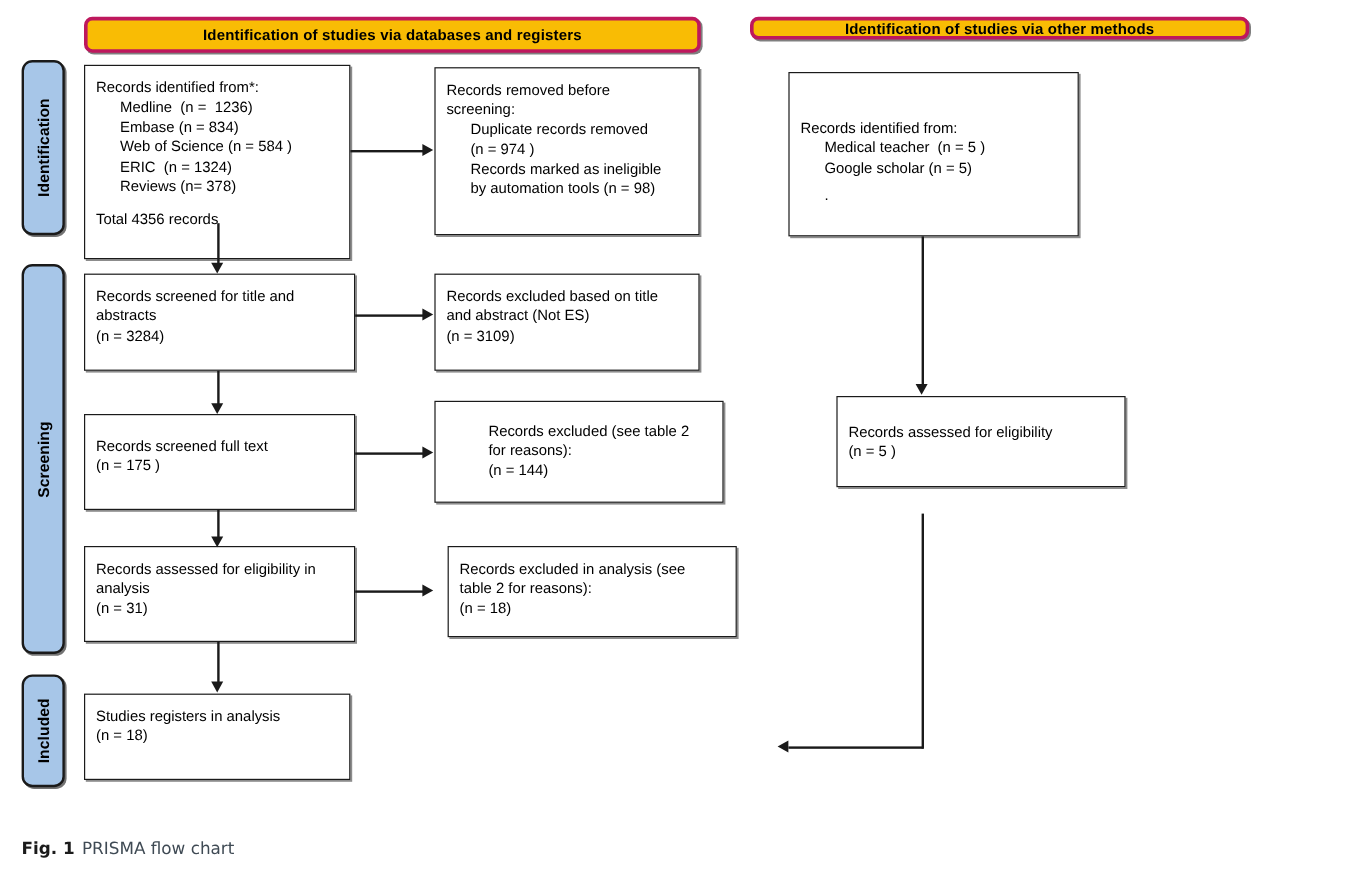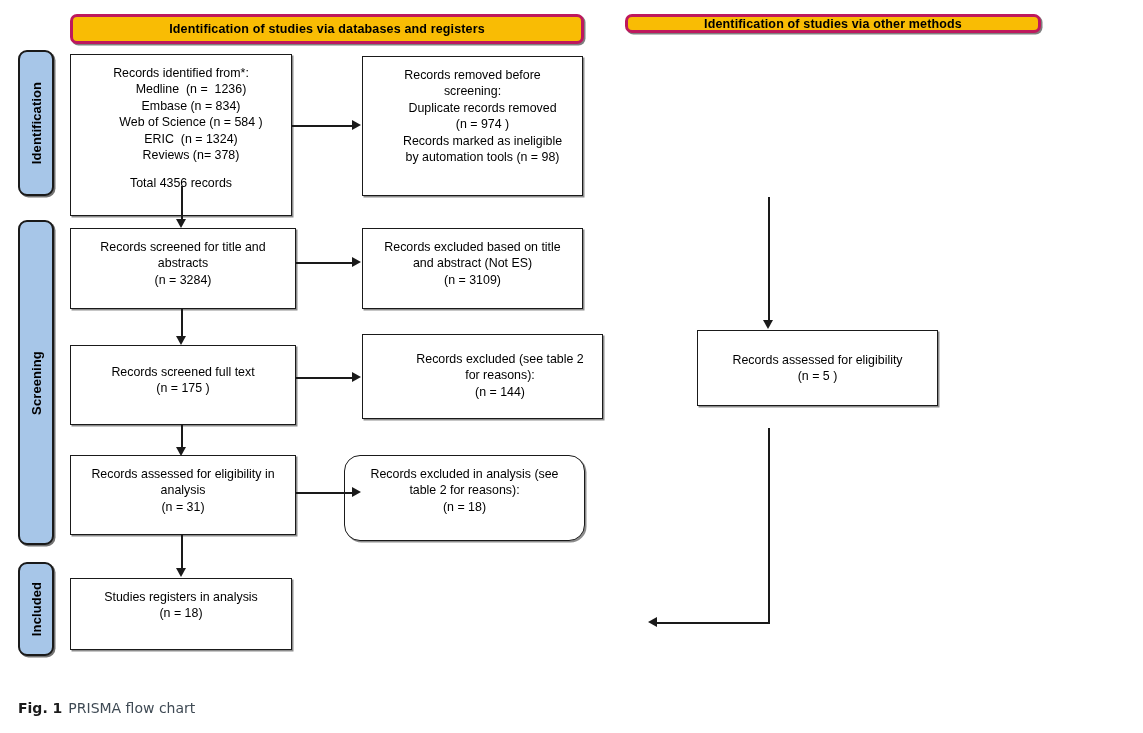--- a/index.html
+++ b/index.html
@@ -63,21 +63,21 @@
     background: #ffffff;
     border: 1.6px solid #1a1a1a;
     box-sizing: border-box;
     box-shadow: 1.5px 1.5px 0 rgba(0,0,0,0.45);
     padding: 10px 9px 8px 9px;
     font-size: 12.4px;
     line-height: 1.32;
     color: #000;
     overflow: hidden;
   }
-  .box .ln { white-space: pre-wrap; text-align: center; }
+  .box .ln { white-space: pre-wrap; }
   .box .ln.indent { padding-left: 20px; }
   .box .ln.spacer { height: 12px; }
 
   
   .hline, .vline {
     position: absolute;
     background: #1a1a1a;
   }
   .hline { height: 1.6px; }
   .vline { width: 1.6px; }
@@ -187,26 +187,33 @@
     <div class="ln">and abstract (Not ES)</div>
     <div class="ln">(n = 3109)</div>
   </div>
 
   <div class="box" style="left:362px; top:334px; width:241px; height:85px; padding-top:16px;padding-left:44px;">
     <div class="ln">Records excluded (see table 2</div>
     <div class="ln">for reasons):</div>
     <div class="ln">(n = 144)</div>
   </div>
 
-  <div class="box" style="left:344px; top:455px; width:241px; height:86px;border-radius:16px;">
+  <div class="box" style="left:373px; top:455px; width:241px; height:76px;">
     <div class="ln">Records excluded in analysis (see</div>
     <div class="ln">table 2 for reasons):</div>
     <div class="ln">(n = 18)</div>
   </div>
 
+  <div class="box" style="left:657px; top:60px; width:242px; height:137px; padding-top:38px;">
+    <div class="ln">Records identified from:</div>
+    <div class="ln indent">Medical teacher  (n = 5 )</div>
+    <div class="ln indent">Google scholar (n = 5)</div>
+    <div class="ln" style="height:7px;"></div>
+    <div class="ln indent">.</div>
+  </div>
 
   <div class="box" style="left:657px; top:330px; width:241px; height:76px; padding-top:21px;margin-left:40px;">
     <div class="ln">Records assessed for eligibility</div>
     <div class="ln">(n = 5 )</div>
   </div>
 
   <div class="hline" style="left:292px; top:125px; width:61px;"></div>
   <div class="arrow-right" style="left:352px; top:120px;"></div>
 
   <div class="vline" style="left:181px; top:186px; height:36px;"></div>

